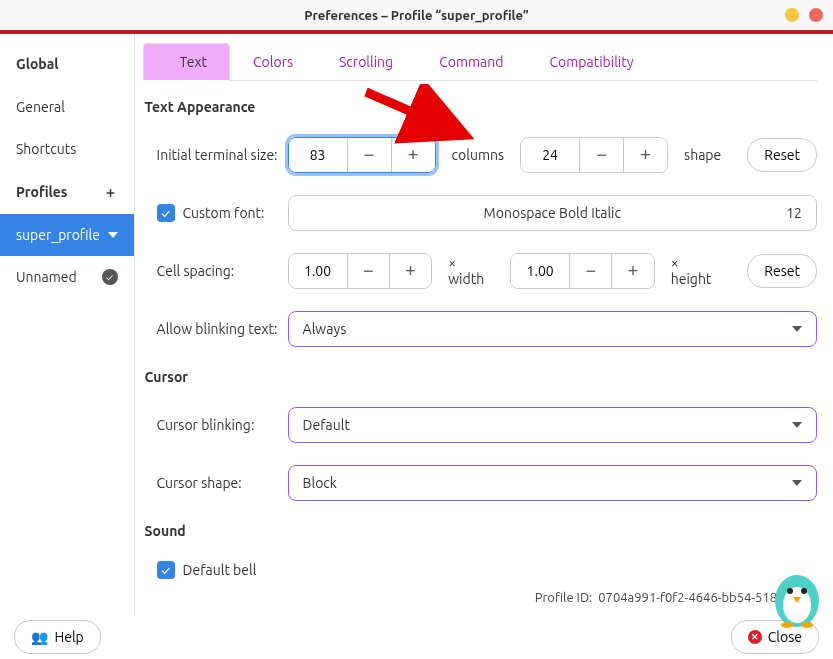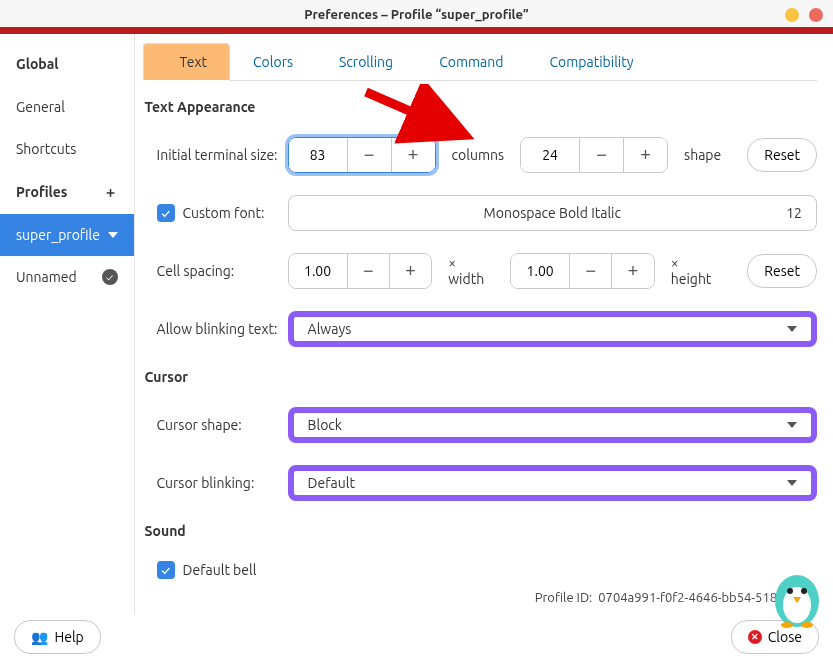--- a/index.html
+++ b/index.html
@@ -12,21 +12,21 @@
     width: 833px;
     height: 659px;
     overflow: hidden;
     position: relative;
   }
   .titlebar {
     height: 34px;
     display: flex;
     align-items: center;
     justify-content: center;
-    border-bottom: 7px solid #b91c1c;
+    border-bottom: 4px solid #b91c1c;
     position: relative;
     background: #f7f7f7;
   }
   .titlebar .title { font-weight: 600; font-size: 13px; }
   .window-controls {
     position: absolute;
     right: 10px;
     top: 8px;
     display: flex;
     gap: 10px;
@@ -77,32 +77,32 @@
     position: relative;
   }
   .tabs {
     display: flex;
     margin-top: 8px;
     border-bottom: 1px solid #ddd;
   }
   .tab {
     padding: 10px 22px;
     cursor: pointer;
-    color: #0369a1;
+    color: #a21caf;
     font-size: 14px;
     border: 1px solid transparent;
     position: relative;
     top: 1px;
   }
   .tab.active {
     color: #333;
     border: 1px solid #ddd;
     border-bottom: 1px solid #fff;
     border-radius: 4px 4px 0 0;
-    background: #fdba74;
+    background: #f0abfc;
     padding-left: 36px;
   }
   .section-heading {
     font-weight: 700;
     margin: 18px 0 10px 2px;
   }
   .row {
     display: flex;
     align-items: center;
     margin: 22px 0;
@@ -177,21 +177,21 @@
     cursor: pointer;
     justify-content: center;
     position: relative;
   }
   .font-size-badge {
     position: absolute;
     right: 14px;
   }
   .dropdown {
     flex: 1;
-    border: 6px solid #8b5cf6;
+    border: 1px solid #8b5cf6;
     border-radius: 8px;
     height: 36px;
     display: flex;
     align-items: center;
     padding: 0 14px;
     cursor: pointer;
     justify-content: space-between;
     background: #fff;
   }
   .dd-caret svg { display: block; }
@@ -337,35 +337,35 @@
           <svg width="10" height="6" viewBox="0 0 10 6">
               <path d="M0 0 L5 6 L10 0 Z" fill="#555"></path>
             </svg>
         </span>
       </div>
     </div>
 
     <div class="section-heading">Cursor</div>
 
     <div class="row">
-      <div class="row-label">Cursor shape:</div>
+      <div class="row-label">Cursor blinking:</div>
       <div class="dropdown">
-        <span>Block</span>
+        <span>Default</span>
         <span class="dd-caret">
           <svg width="10" height="6" viewBox="0 0 10 6">
               <path d="M0 0 L5 6 L10 0 Z" fill="#555"></path>
             </svg>
         </span>
       </div>
     </div>
 
     <div class="row">
-      <div class="row-label">Cursor blinking:</div>
+      <div class="row-label">Cursor shape:</div>
       <div class="dropdown">
-        <span>Default</span>
+        <span>Block</span>
         <span class="dd-caret">
           <svg width="10" height="6" viewBox="0 0 10 6">
               <path d="M0 0 L5 6 L10 0 Z" fill="#555"></path>
             </svg>
         </span>
       </div>
     </div>
 
     <div class="section-heading">Sound</div>
 

